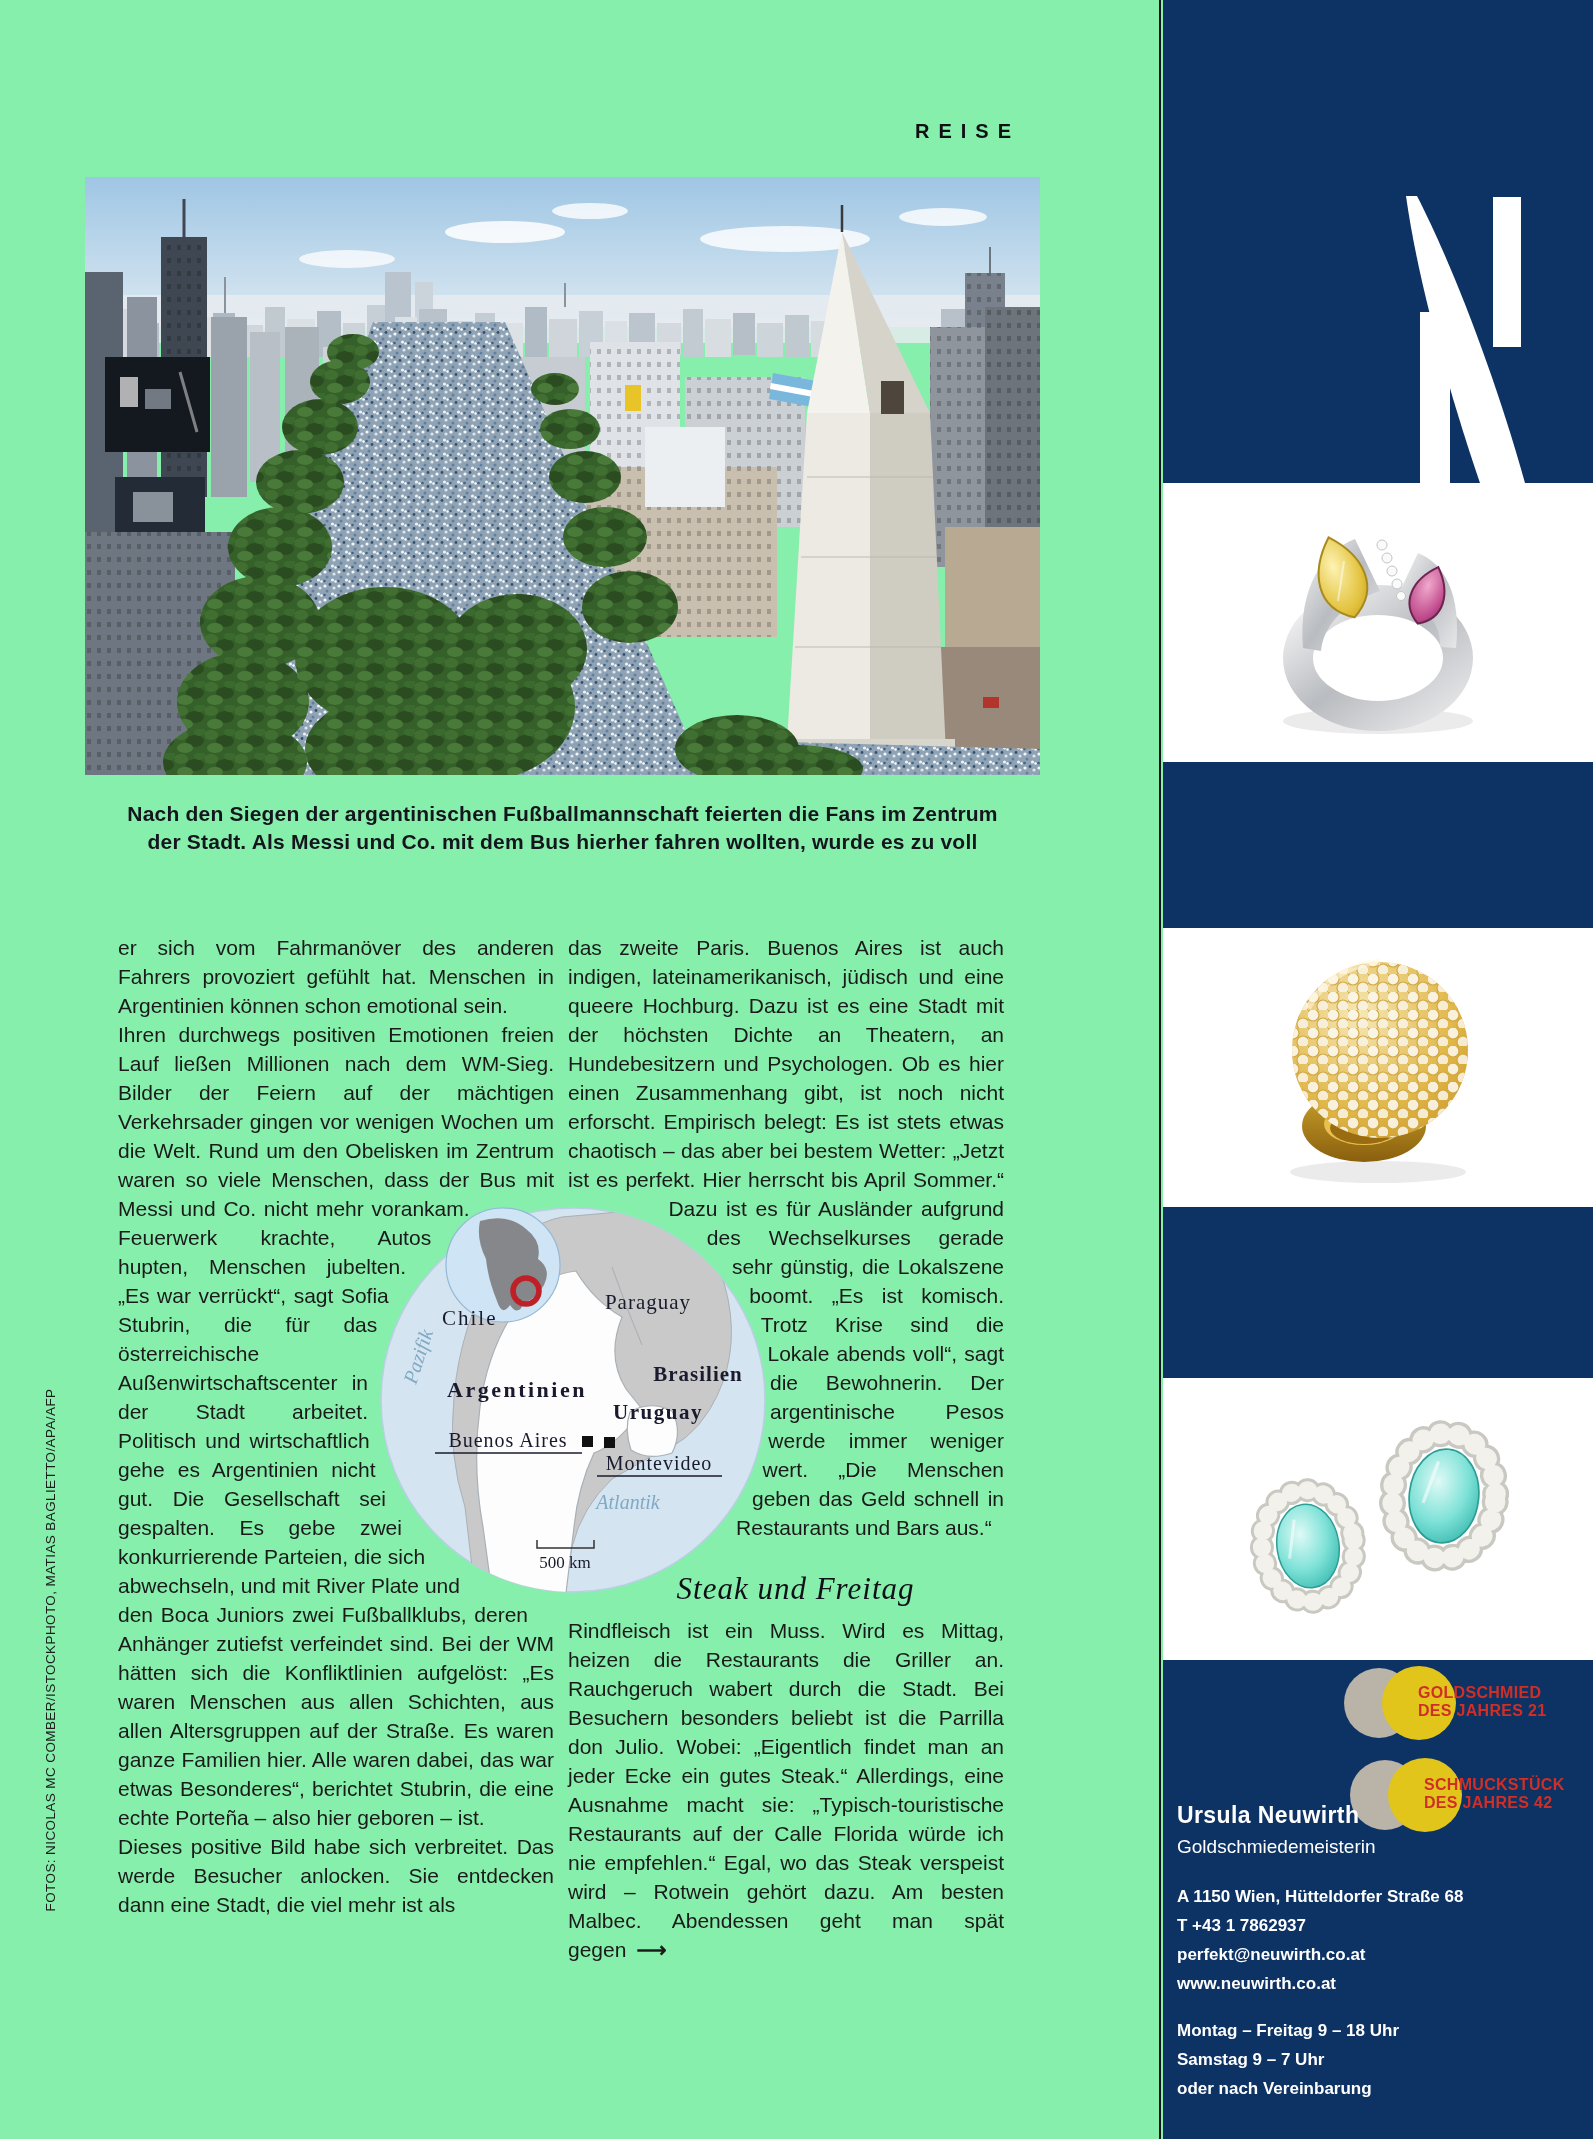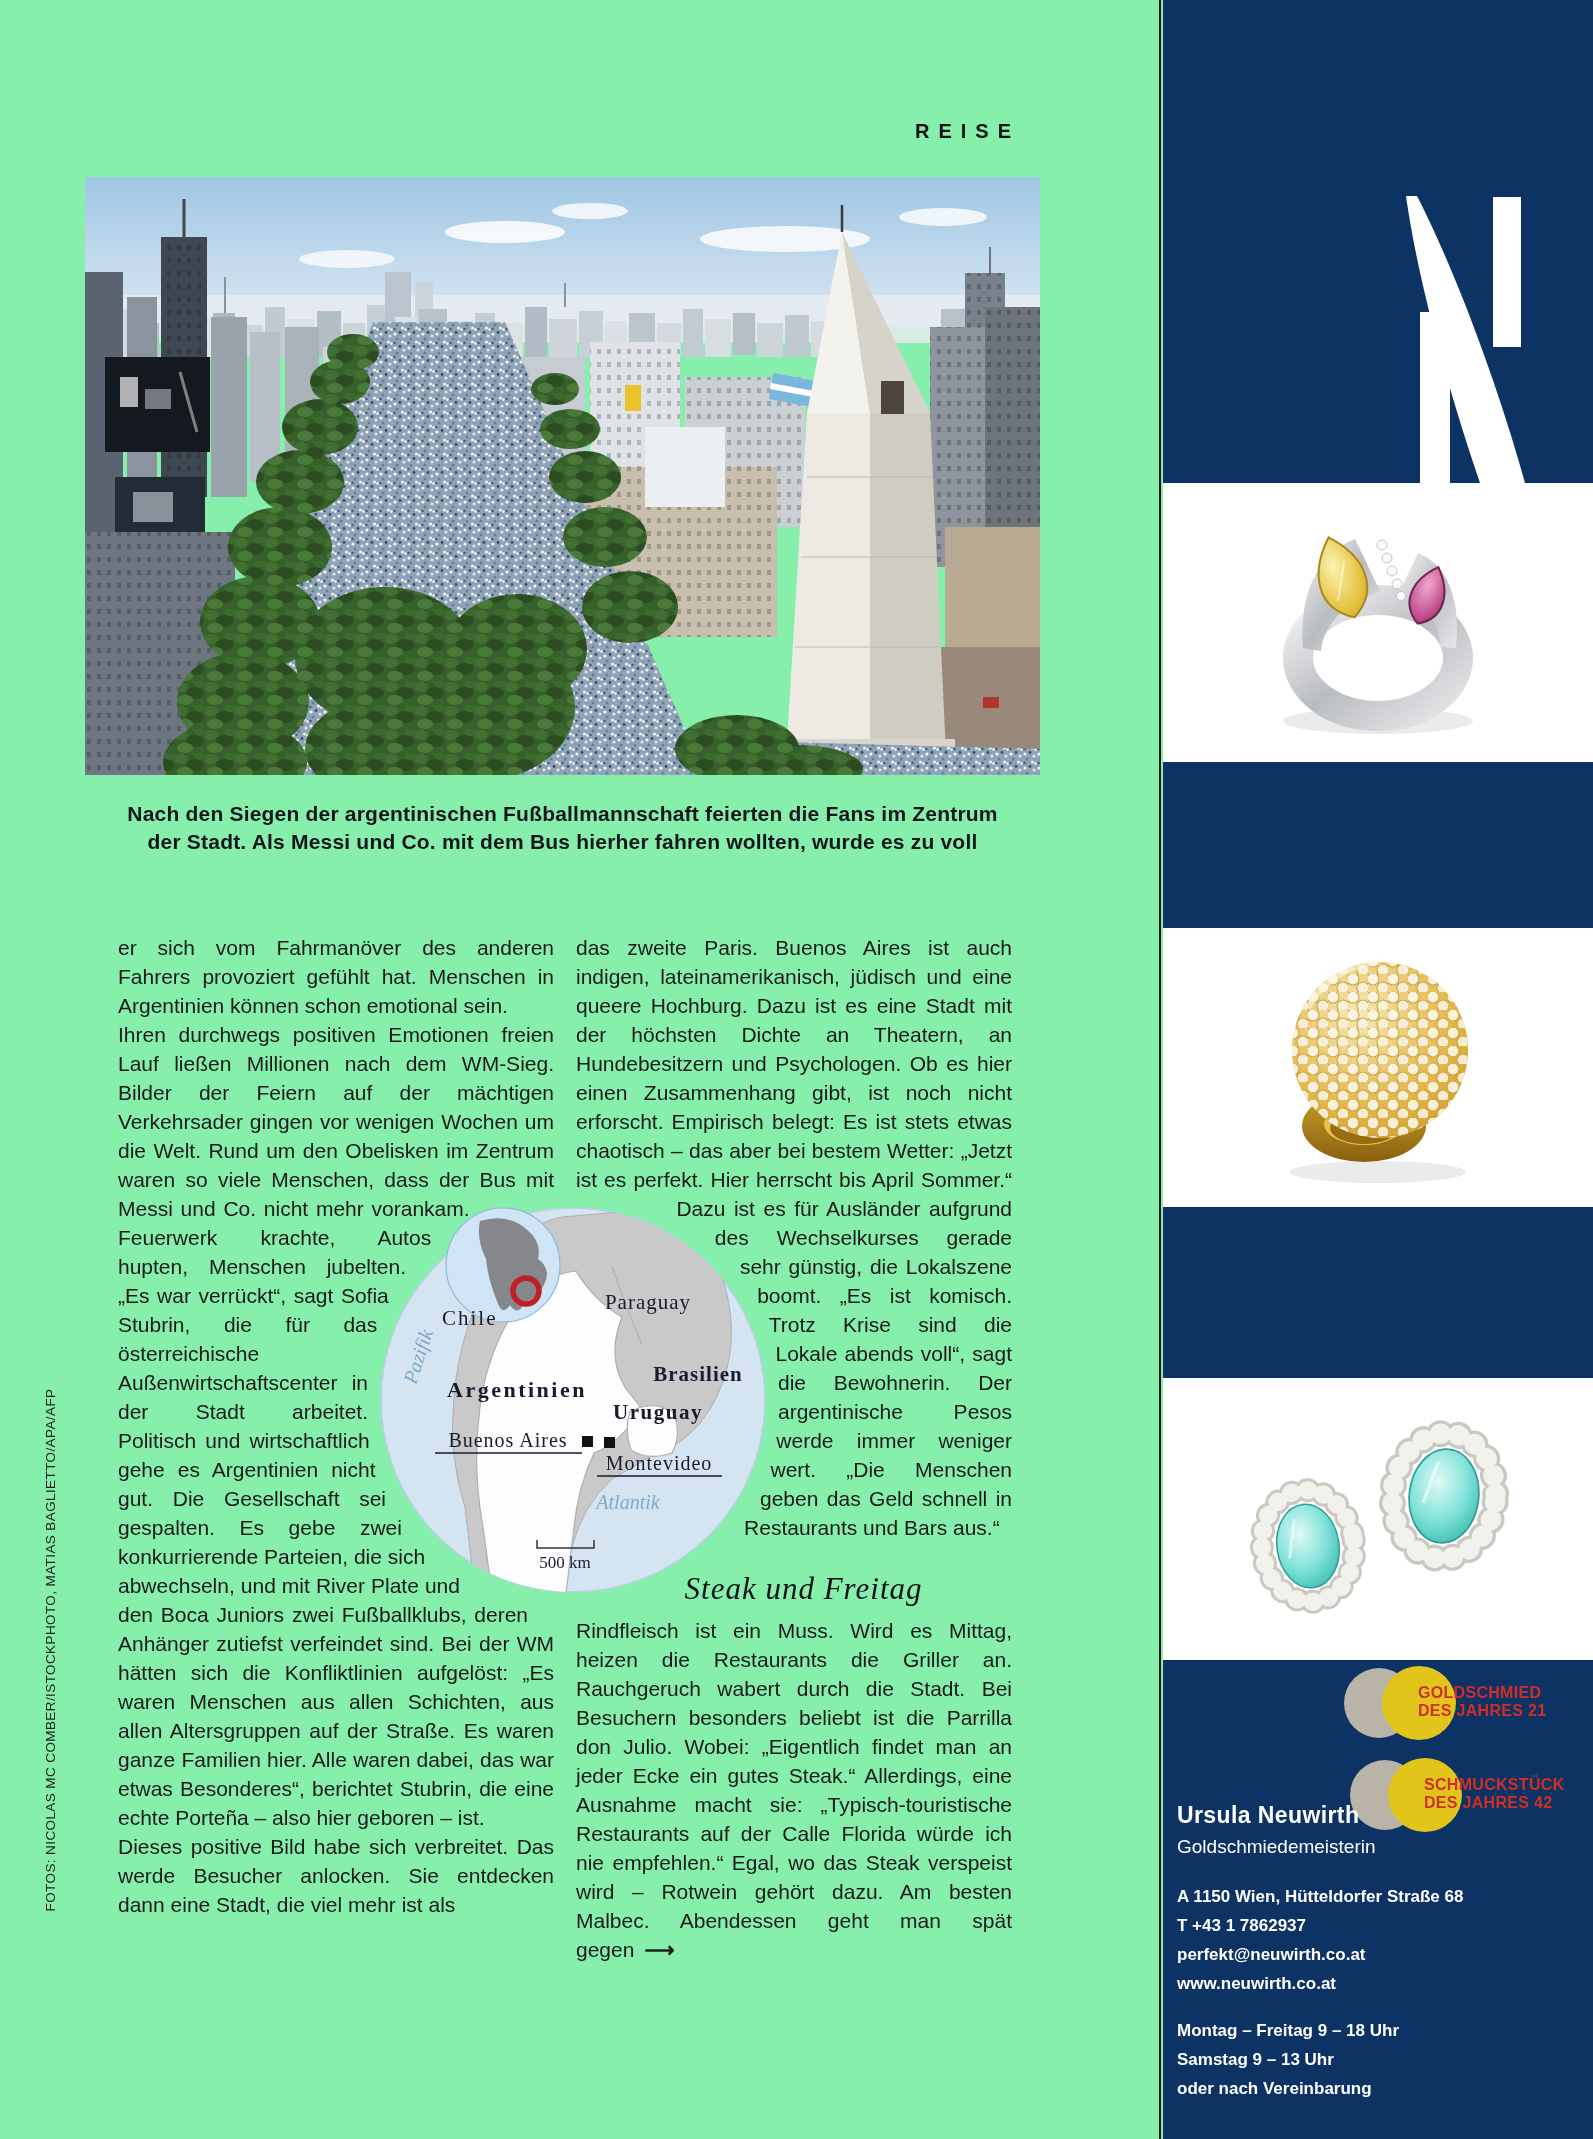--- a/index.html
+++ b/index.html
@@ -13,21 +13,21 @@
   
   .hero{position:absolute;left:85px;top:177px;width:955px;height:598px;overflow:hidden;}
   .hero svg{display:block;width:100%;height:100%;}
 
   
   .caption{position:absolute;left:85px;top:784px;width:955px;text-align:center;}
   .caption p{margin:16px auto;max-width:900px;font-size:21px;line-height:28px;font-weight:bold;
              color:#15151d;letter-spacing:.2px;}
 
   
-  .cols{position:absolute;left:118px;top:933px;width:894px;display:flex;gap:22px;}
+  .cols{position:absolute;left:118px;top:933px;width:894px;display:flex;gap:14px;}
   .col{width:436px;font-size:21px;line-height:29px;text-align:justify;hyphens:auto;-webkit-hyphens:auto;}
   .col p{margin:0 0 0 0;}
   .col p + p{margin-top:0;}
   .float-r{float:right;width:200px;height:672px;shape-outside:circle(205px at 219px 467px);}
   .float-l{float:left;width:210px;height:672px;shape-outside:circle(205px at -3px 467px);}
   .subhead{font-family:"Liberation Serif",serif;font-style:italic;font-size:31px;line-height:34px;
            margin:30px 0 10px 0;color:#101018;font-weight:500;letter-spacing:1px;}
   .arrow{font-weight:bold;margin-left:10px;letter-spacing:-1px;}
 
   
@@ -427,20 +427,20 @@
       </div>
       <div class="contact">
         <div class="name">Ursula Neuwirth</div>
         <div class="title">Goldschmiedemeisterin</div>
         <div class="line">A 1150 Wien, Hütteldorfer Straße 68</div>
         <div class="line">T +43 1 7862937</div>
         <div class="line">perfekt@neuwirth.co.at</div>
         <div class="line">www.neuwirth.co.at</div>
         <div class="hours">
           <div class="line">Montag – Freitag  9 – 18 Uhr</div>
-          <div class="line">Samstag  9 – 13 Uhr</div>
+          <div class="line">Samstag  9 – 7 Uhr</div>
           <div class="line">oder nach Vereinbarung</div>
         </div>
       </div>
     </div>
   </div>
 
 </div>
 
 </body></html>

